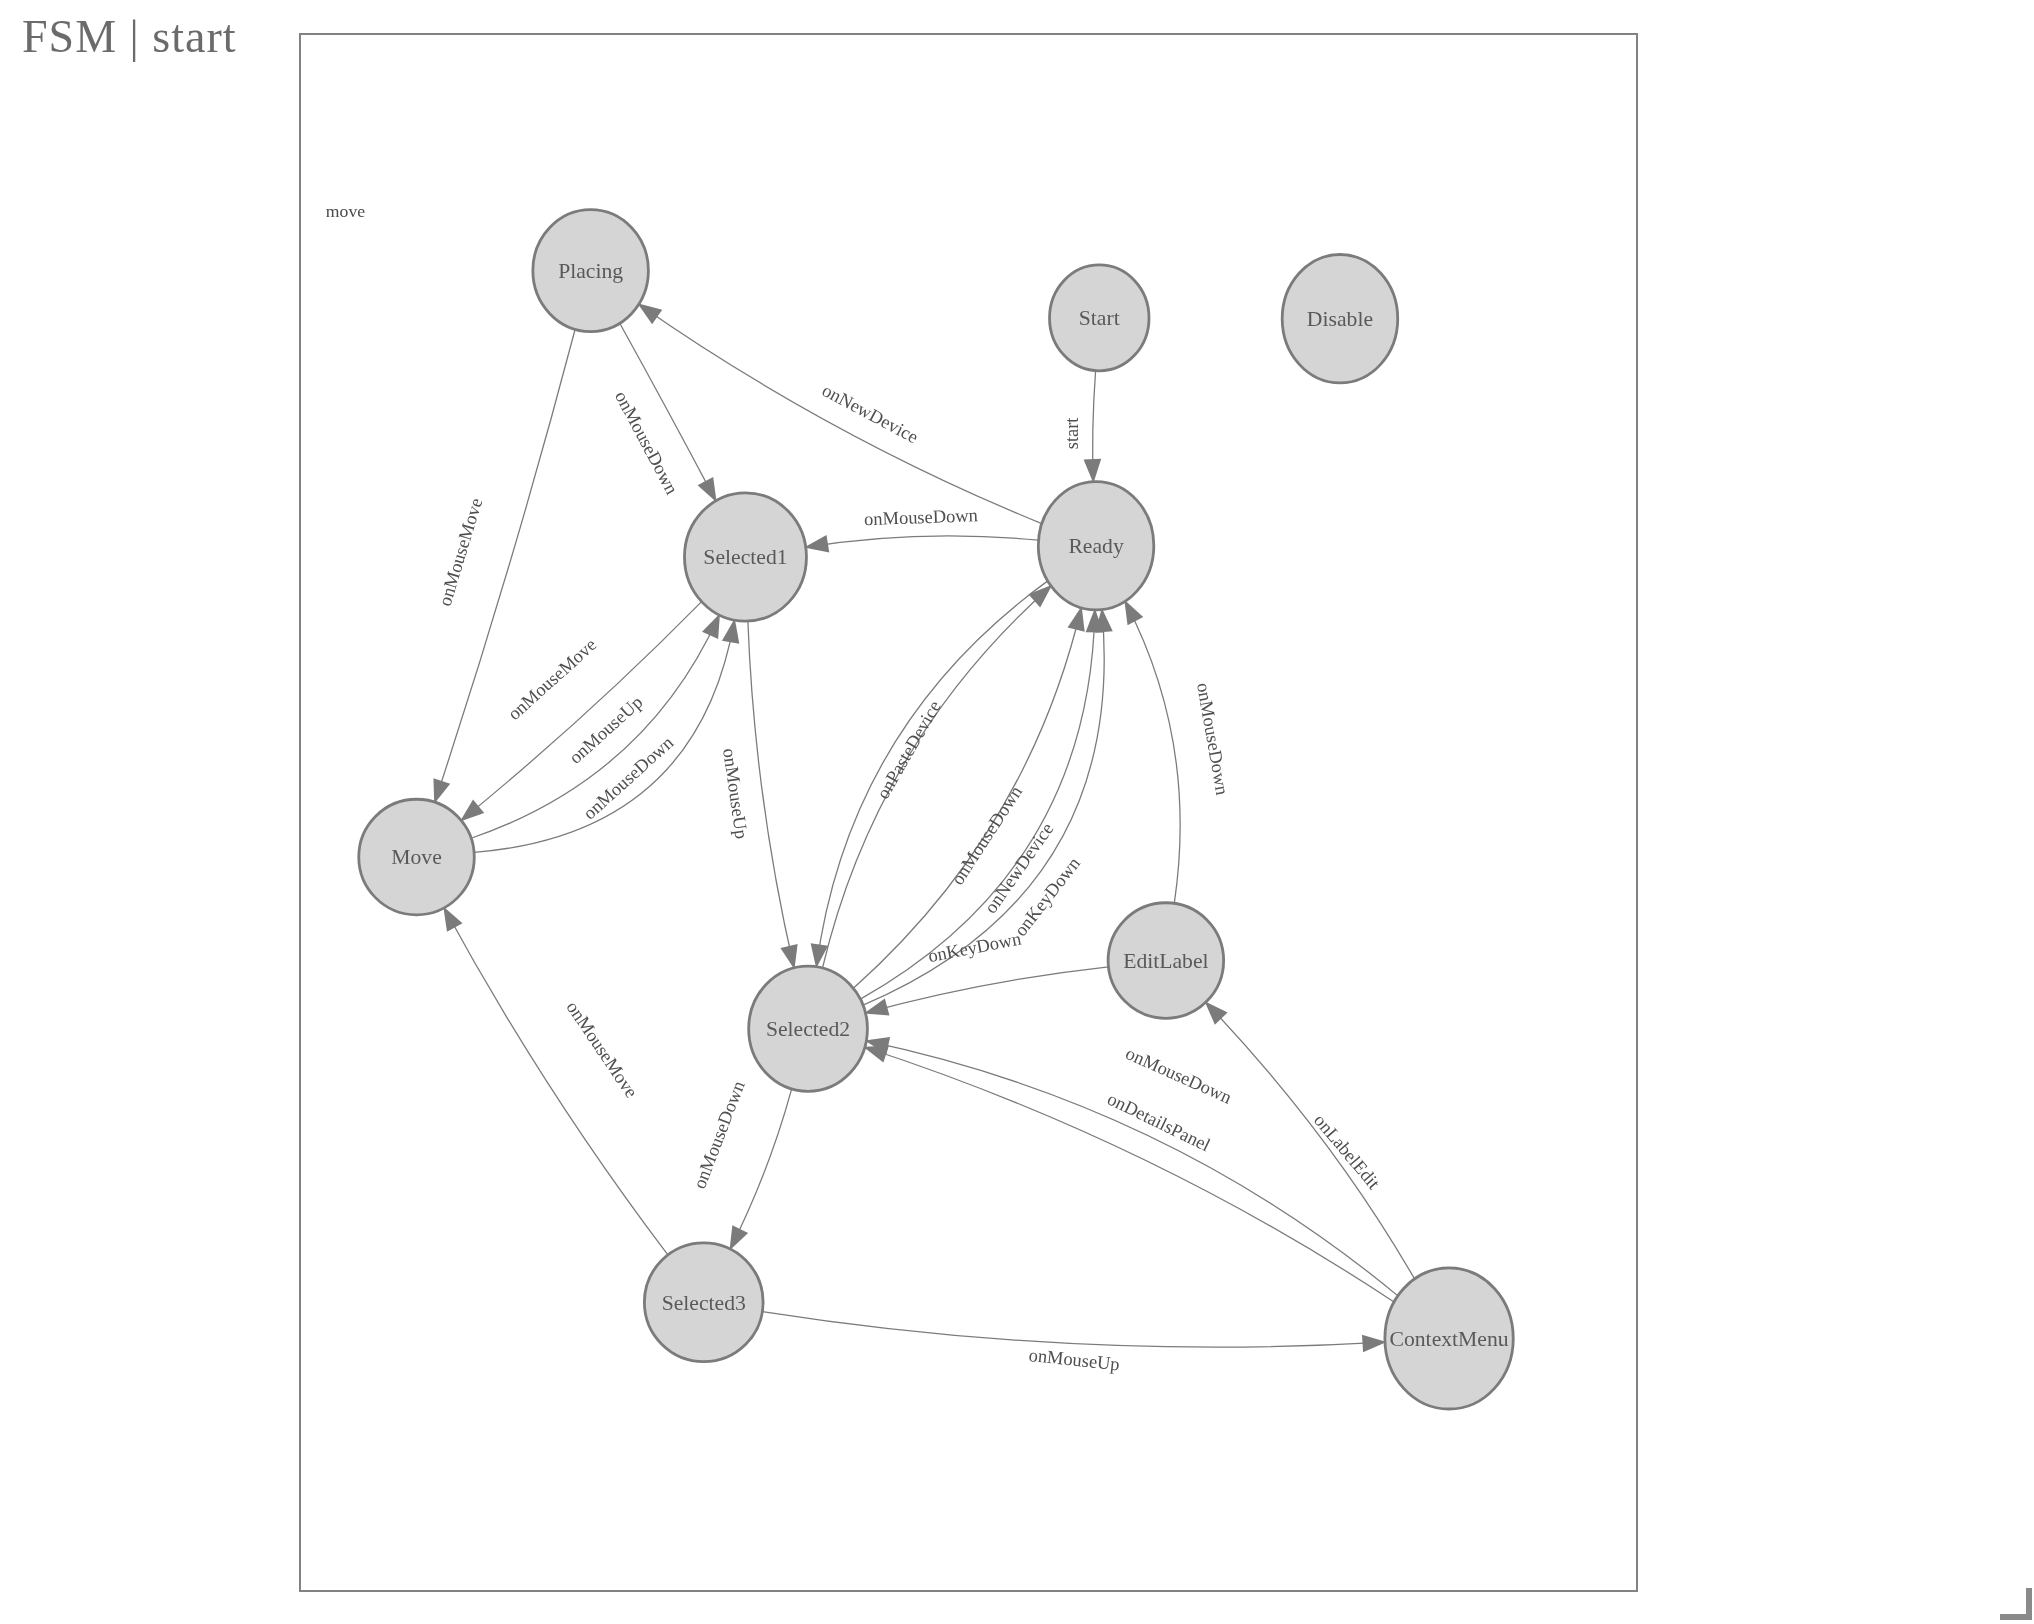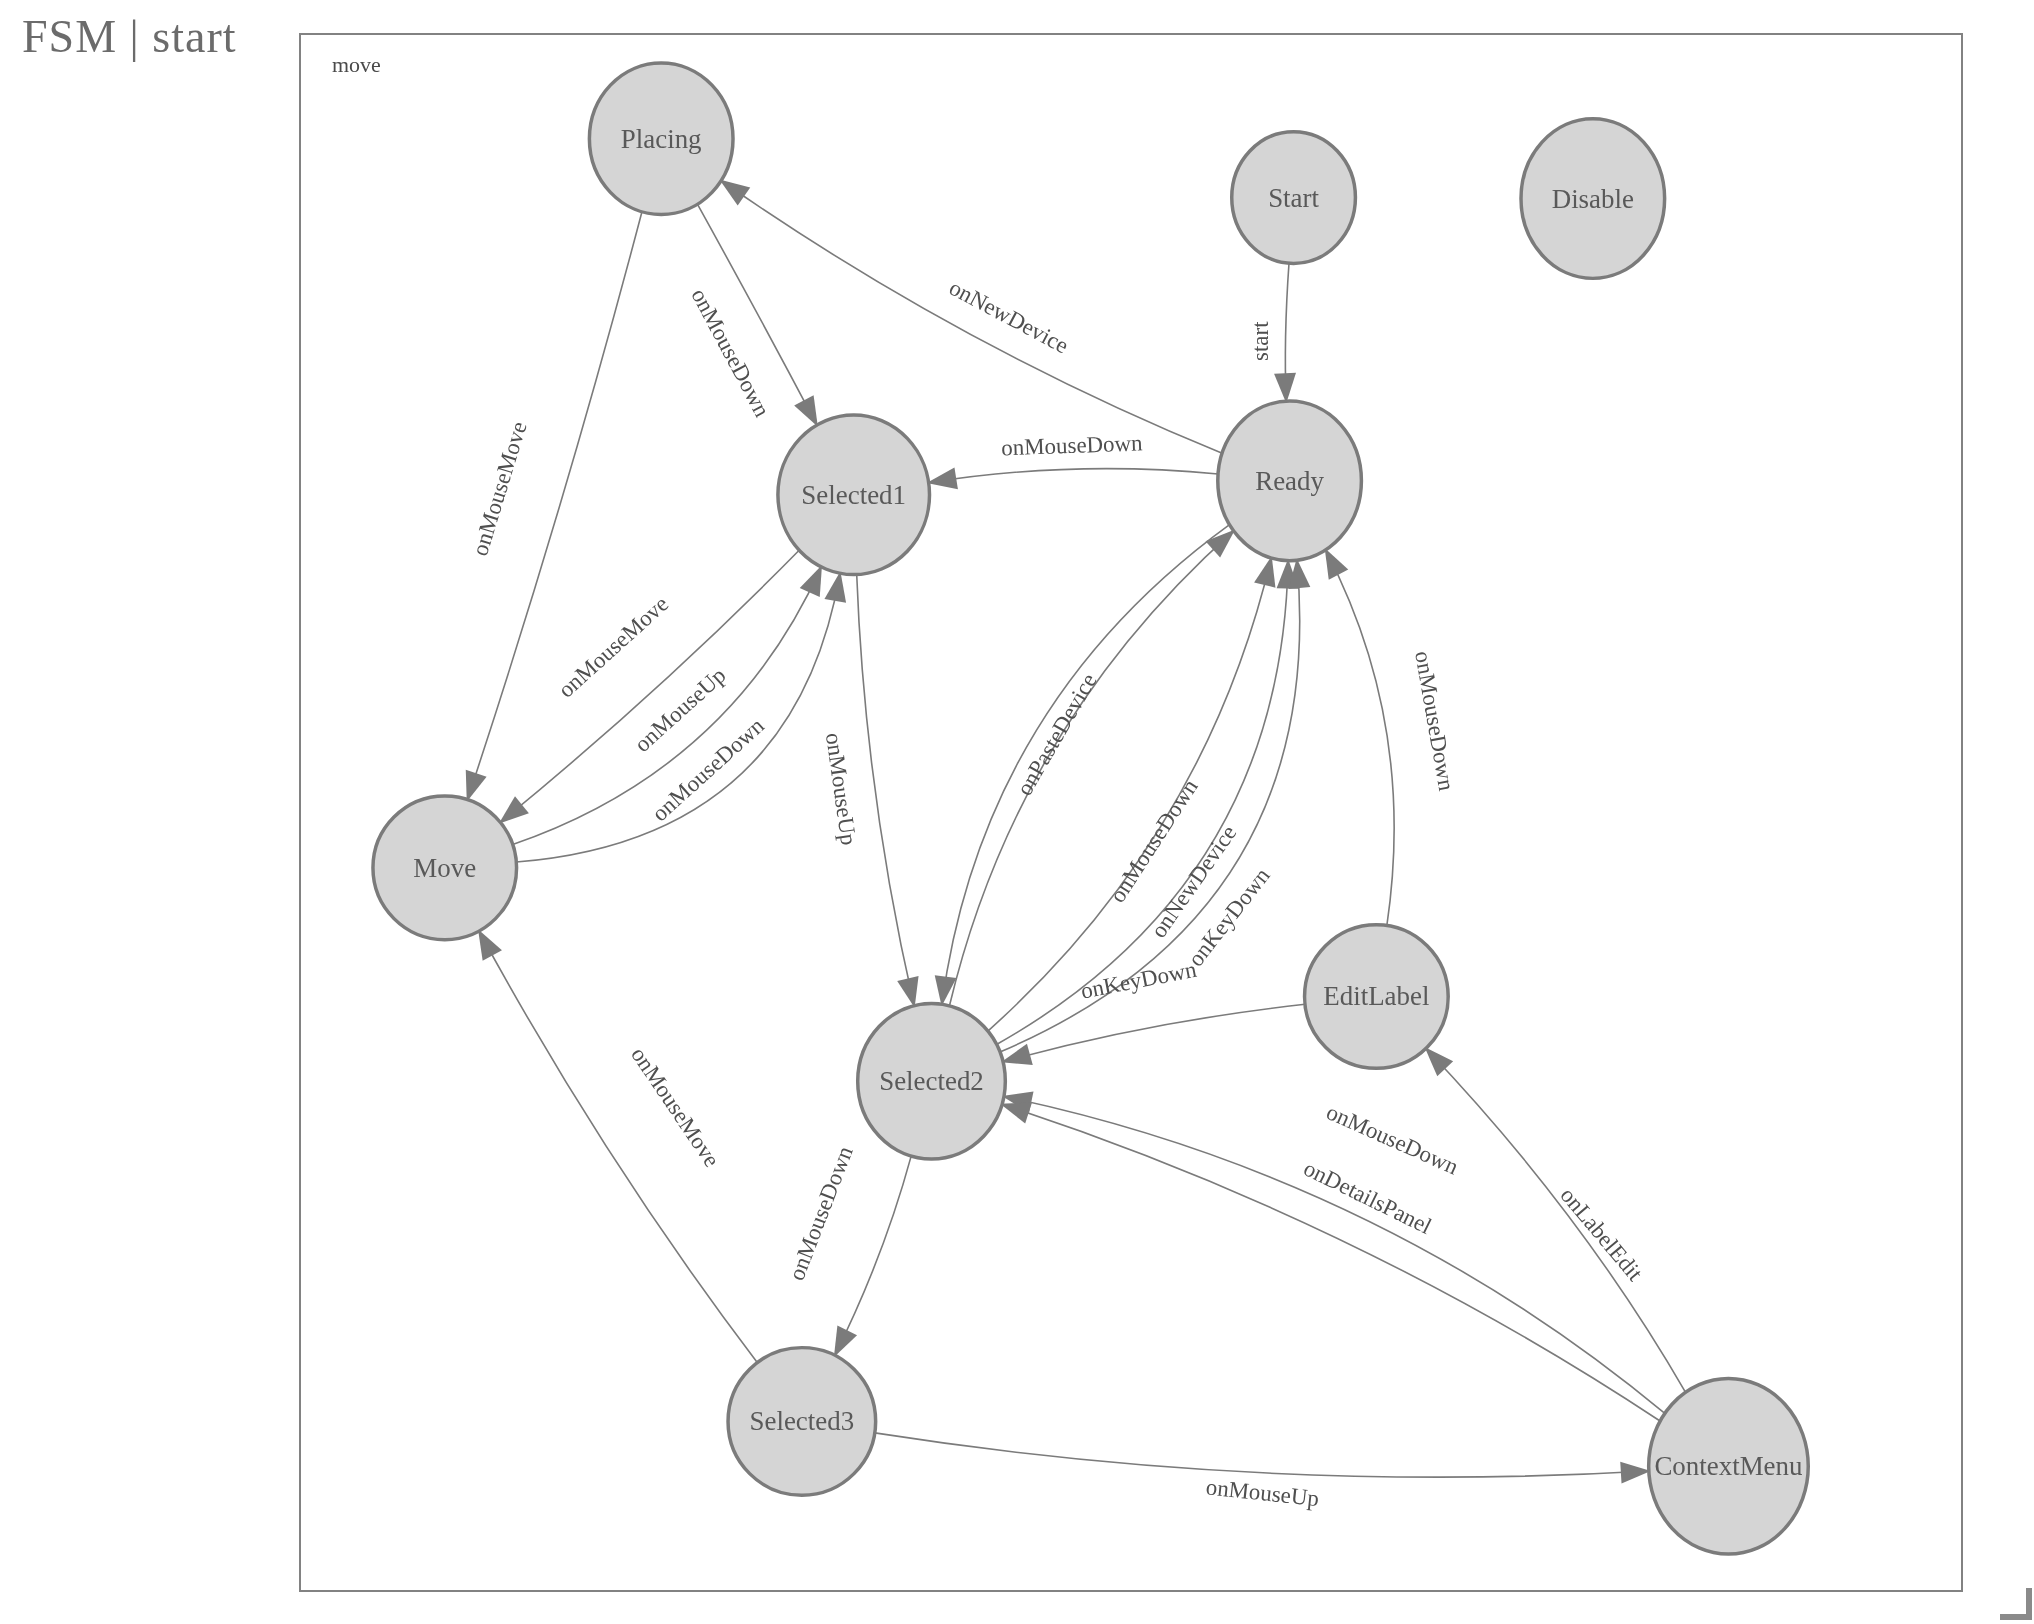--- a/index.html
+++ b/index.html
@@ -1,20 +1,20 @@
 <!DOCTYPE html>
 <html><head>
 <meta charset="utf-8">
 <style>
   html,body{margin:0;padding:0;background:#ffffff;}
   .page{position:relative;width:2034px;height:1624px;background:#fff;overflow:hidden;
         font-family:"Liberation Serif","DejaVu Serif",serif;}
   .page-title{position:absolute;left:22px;top:10px;font-size:46px;color:#6b6b6b;
               letter-spacing:1px;white-space:pre;}
-  .diagram-box{position:absolute;left:299px;top:33px;width:1664px;height:1559px;
+  .diagram-box{position:absolute;left:299px;top:33px;width:1339px;height:1559px;
                border:2px solid #828282;background:#ffffff;box-sizing:border-box;}
   .diagram-box svg{display:block;width:100%;height:100%;}
   .node{fill:#d5d5d5;stroke:#7b7b7b;stroke-width:3.5px;}
   .node-label{fill:#595959;font-size:27px;font-family:"Liberation Serif","DejaVu Serif",serif;
               text-anchor:middle;}
   .edge{fill:none;stroke:#7b7b7b;stroke-width:1.6px;}
   .edge-label{fill:#4f4f4f;font-size:23px;font-family:"Liberation Serif","DejaVu Serif",serif;
               text-anchor:middle;}
   .canvas-label{fill:#4a4a4a;font-size:22px;font-family:"Liberation Serif","DejaVu Serif",serif;}
   .corner-mark{position:absolute;right:2px;bottom:4px;width:26px;height:26px;

